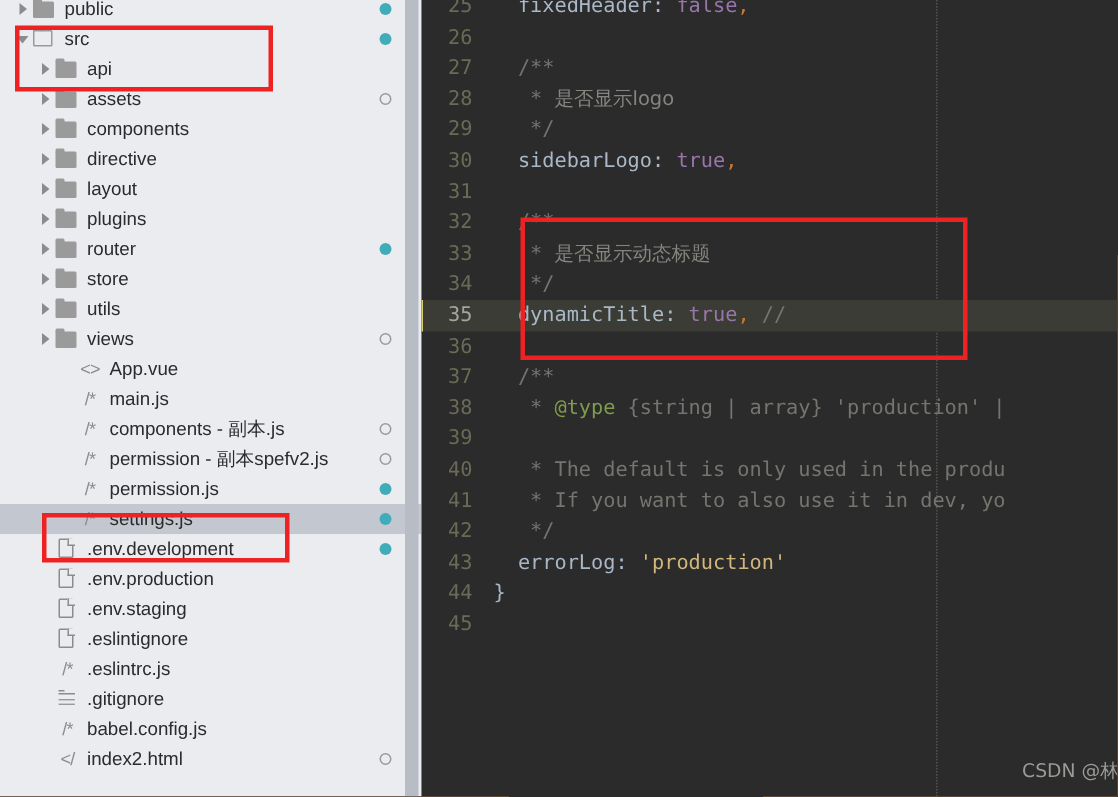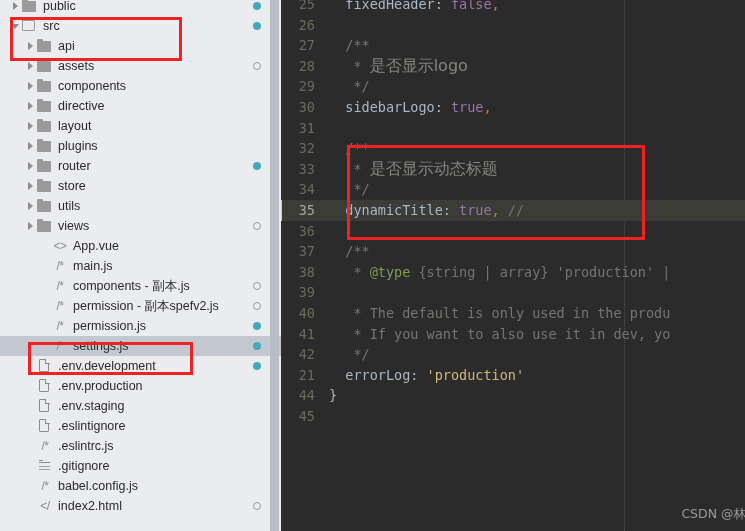--- a/index.html
+++ b/index.html
@@ -255,21 +255,21 @@
     border-left: 1px dotted #555349;
   }
   .t-prop   { color: #a9b7c6; }
   .t-kw     { color: #9876aa; }
   .t-punc   { color: #cc7832; }
   .t-str    { color: #d2b77a; text-align: right; }
   .t-cmt    { color: #72766f; }
   .t-doc    { color: #72766f; }
   .t-tag    { color: #7f9b4e; }
   .t-plain  { color: #a9b7c6; }
-  .t-cjk    { color: #83867f; font-family: "DejaVu Sans", sans-serif; font-size: 16px; }
+  .t-cjk    { color: #83867f; font-family: "DejaVu Sans", sans-serif; font-size: 13px; }
 
   
   .annot {
     position: absolute;
     border: 3px solid #ee2222;
     box-sizing: border-box;
     pointer-events: none;
   }
 
   
@@ -474,21 +474,21 @@
         <div class="cline"><span class="lineno">33</span><span class="codetext"><span class="t-doc">   * </span><span class="t-cjk">是否显示动态标题</span></span></div>
         <div class="cline"><span class="lineno">34</span><span class="codetext"><span class="t-doc">   */</span></span></div>
         <div class="cline current"><span class="change-marker" style="background: rgb(217, 208, 106);"></span><span class="lineno">35</span><span class="codetext"><span class="t-plain">  </span><span class="t-prop">dynamicTitle</span><span class="t-plain">: </span><span class="t-kw">true</span><span class="t-punc">,</span><span class="t-cmt"> //</span></span></div>
         <div class="cline"><span class="lineno">36</span><span class="codetext"></span></div>
         <div class="cline"><span class="lineno">37</span><span class="codetext"><span class="t-doc">  /**</span></span></div>
         <div class="cline"><span class="lineno">38</span><span class="codetext"><span class="t-doc">   * </span><span class="t-tag">@type</span><span class="t-doc"> {string | array} 'production' |</span></span></div>
         <div class="cline"><span class="lineno">39</span></div>
         <div class="cline"><span class="lineno">40</span><span class="codetext"><span class="t-doc">   * The default is only used in the produ</span></span></div>
         <div class="cline"><span class="lineno">41</span><span class="codetext"><span class="t-doc">   * If you want to also use it in dev, yo</span></span></div>
         <div class="cline"><span class="lineno">42</span><span class="codetext"><span class="t-doc">   */</span></span></div>
-        <div class="cline"><span class="lineno">21</span><span class="codetext"><span class="t-plain">  </span><span class="t-prop">errorLog</span><span class="t-plain">: </span><span class="t-str">'production'</span></span></div>
+        <div class="cline"><span class="lineno">43</span><span class="codetext"><span class="t-plain">  </span><span class="t-prop">errorLog</span><span class="t-plain">: </span><span class="t-str">'production'</span></span></div>
         <div class="cline"><span class="lineno">44</span><span class="codetext"><span class="t-plain">}</span></span></div>
         <div class="cline"><span class="lineno">45</span><span class="codetext"></span></div>
       </div>
 
     <div id="watermark">CSDN @林太白</div>
   </div>
 
   <div id="annot-layer">
       <div class="annot" style="left: 10px; top: 17px; width: 172px; height: 44px; border-color: rgb(238, 34, 34);"></div>
       <div class="annot" style="left: 28px; top: 342px; width: 165px; height: 33px; border-color: rgb(238, 34, 34);"></div>

